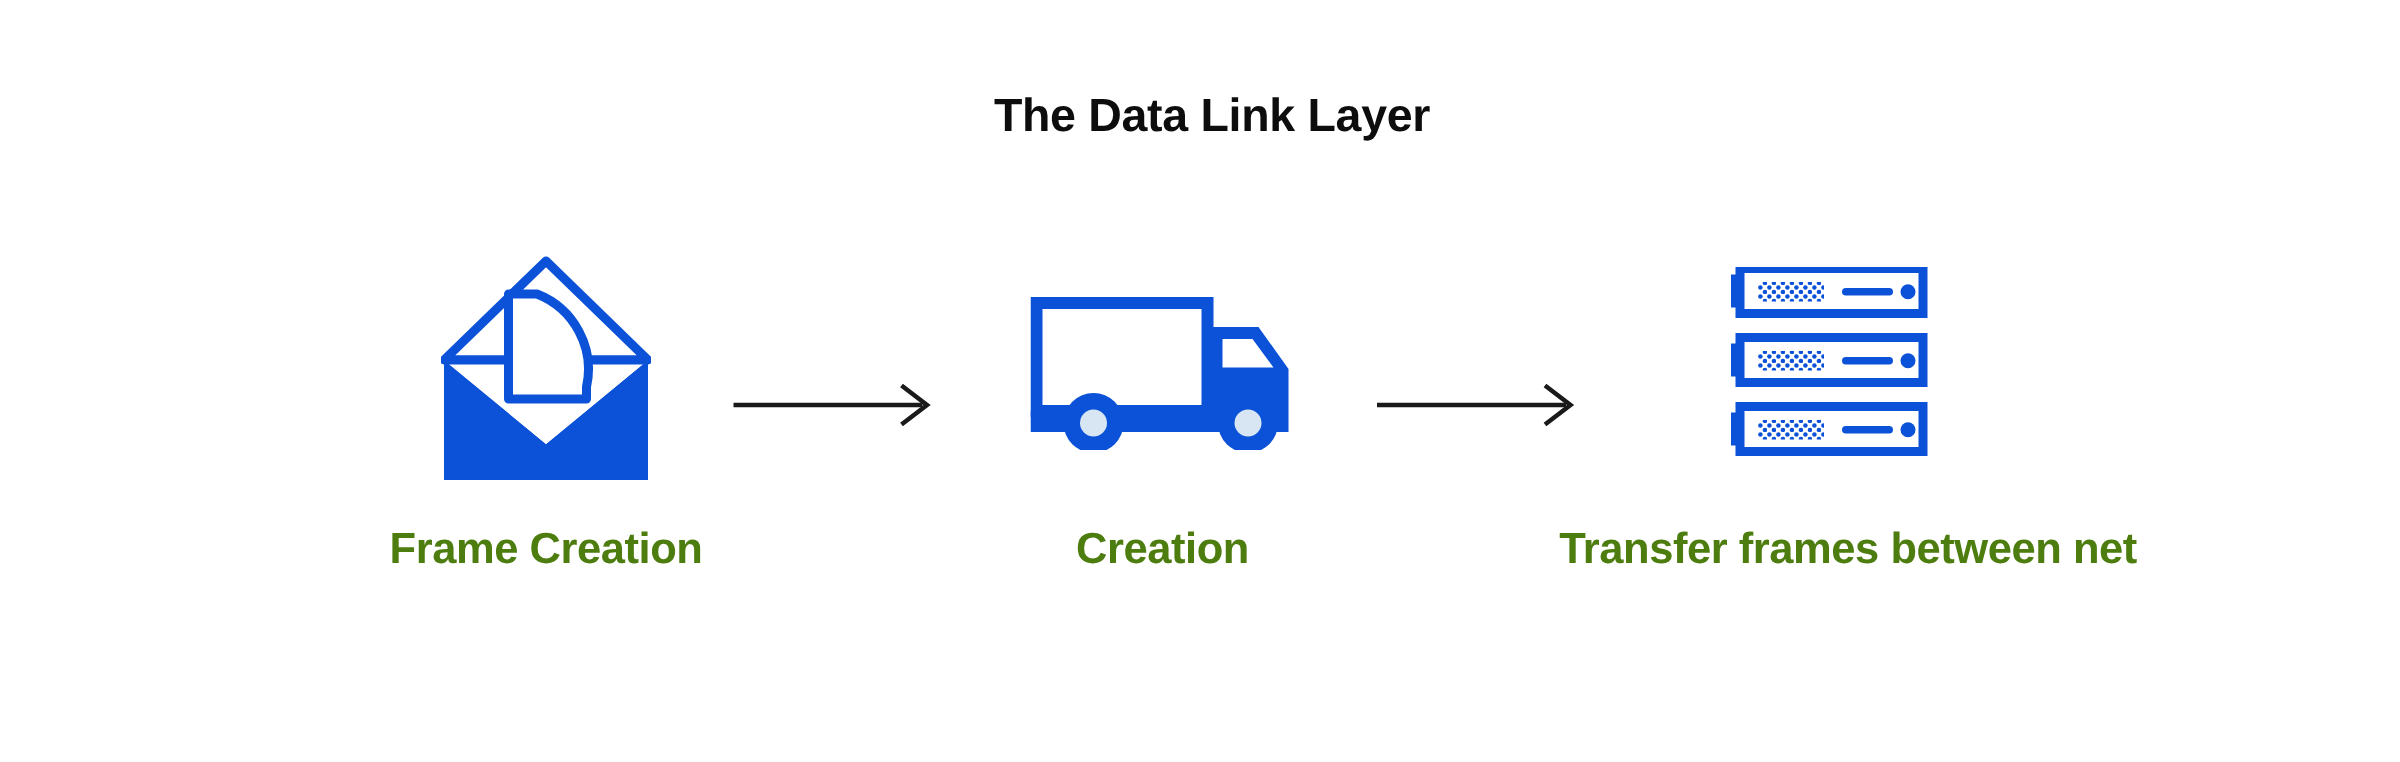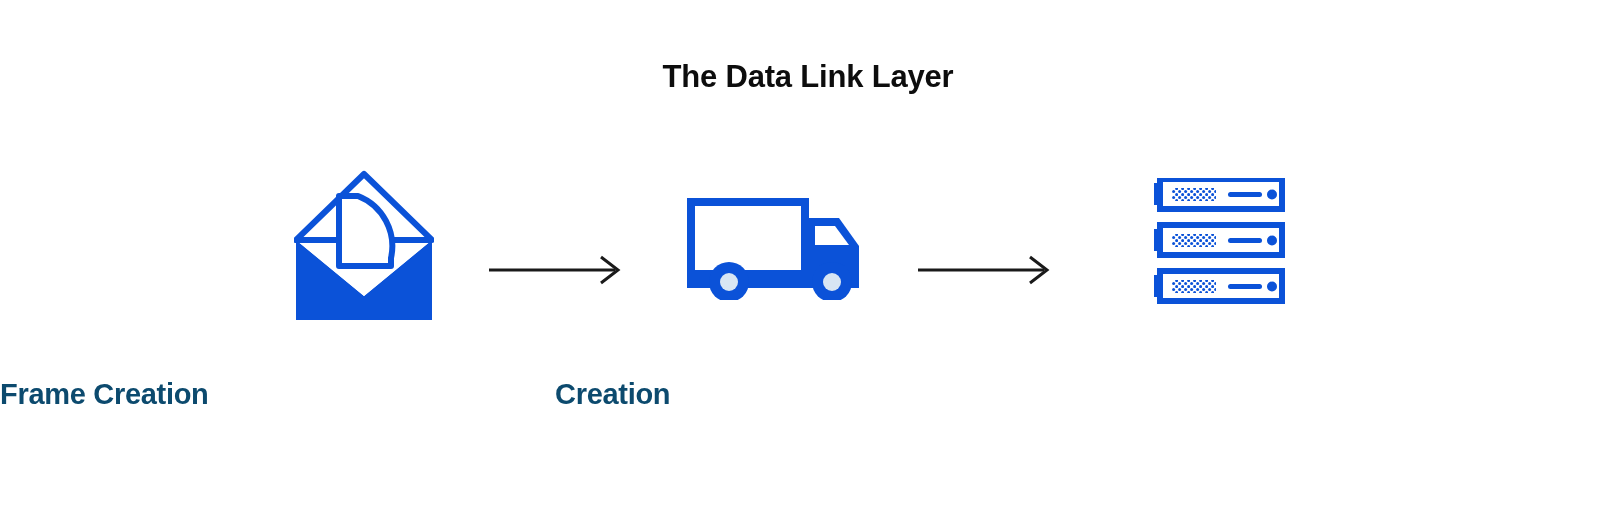--- a/index.html
+++ b/index.html
@@ -58,24 +58,25 @@
     justify-content: center;
   }
 
   #step-1 { left: 194px; width: 340px; }
   #step-2 { left: 655px; width: 240px; }
   #step-3 { left: 1142px; width: 164px; }
 
   
   .step-label {
     position: absolute;
-    top: 374px;
+    top: 346px;
+    text-align: center;
     font-size: 29px;
     font-weight: 700;
-    color: #0c4a6e;
+    color: #4d7c0f;
     line-height: 40px;
     letter-spacing: -0.3px;
     white-space: nowrap;
     font-family: "Liberation Sans", sans-serif;
   }
   #label-1 { left: 0px;    width: 728px; }
   #label-2 { left: 555px;  width: 440px; }
   #label-3 { left: 922px;  width: 620px; }
 
   
@@ -177,14 +178,15 @@
         <use href="#rack-unit" x="0" y="46"></use>
         <use href="#rack-unit" x="0" y="92"></use>
       </svg>
     </div>
   </div>
 
   <div class="step-label" id="label-1">Frame Creation</div>
 
   <div class="step-label" id="label-2">Creation</div>
 
+  <div class="step-label" id="label-3">Transfer frames between net</div>
 
 </div>
 
 </body></html>

